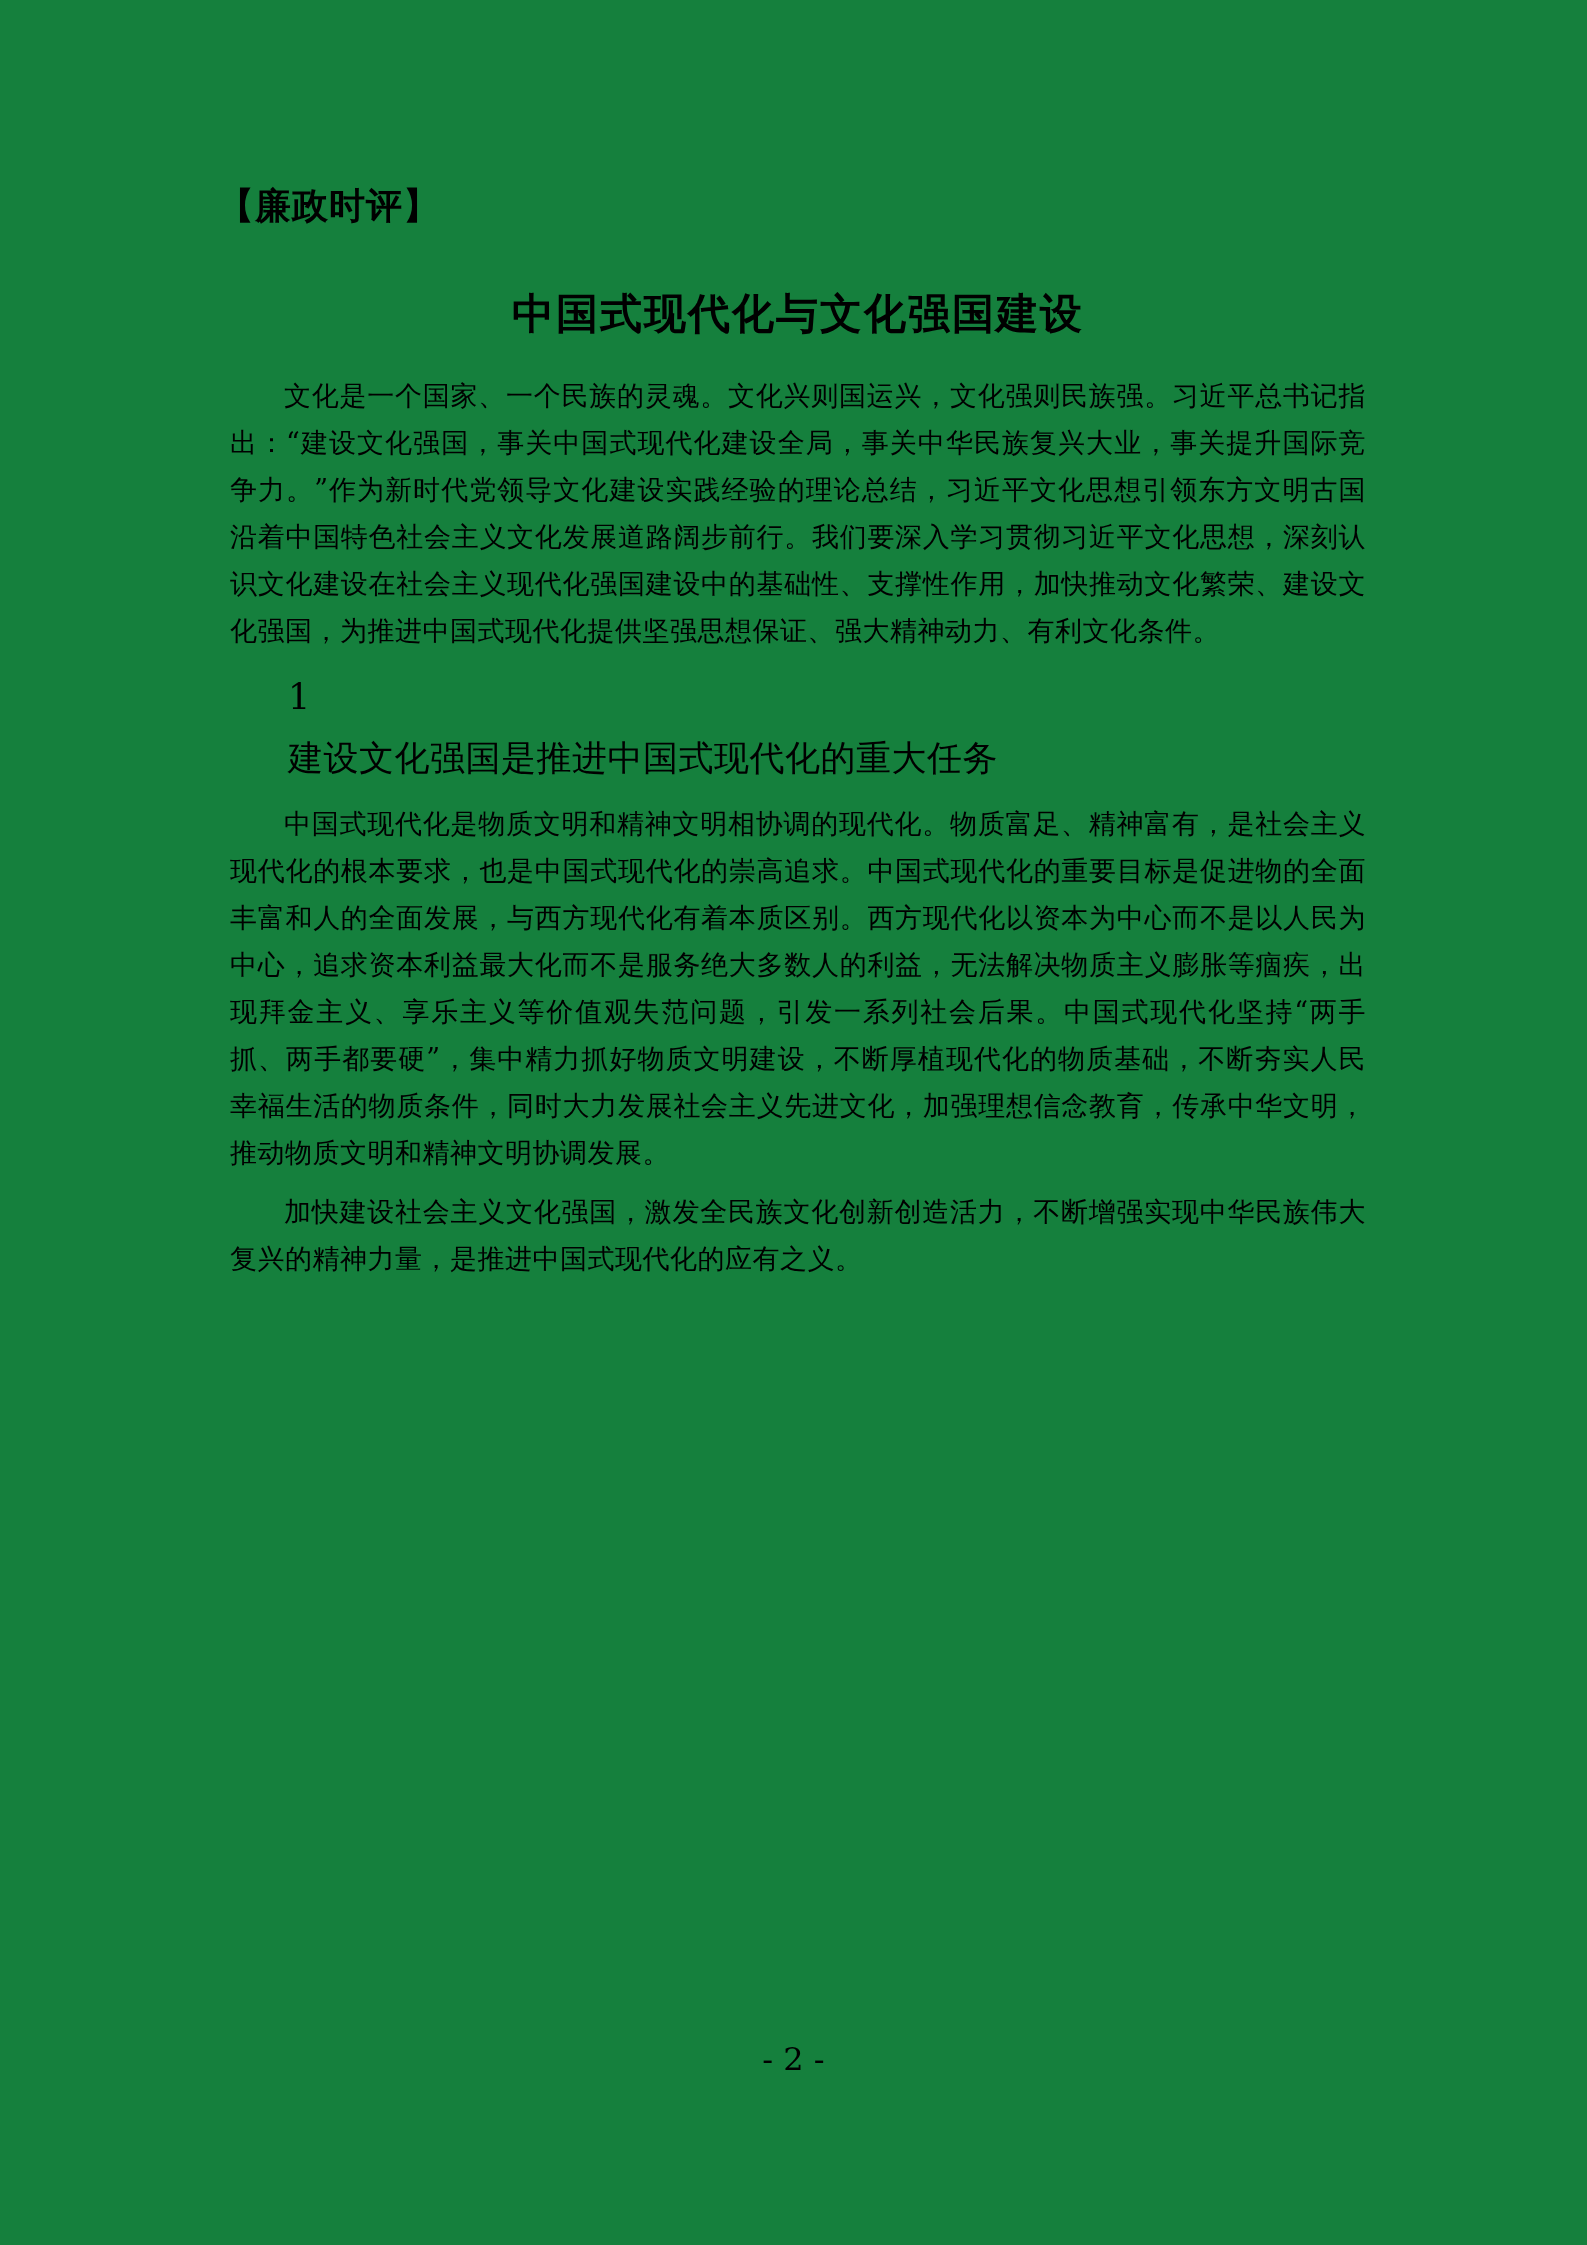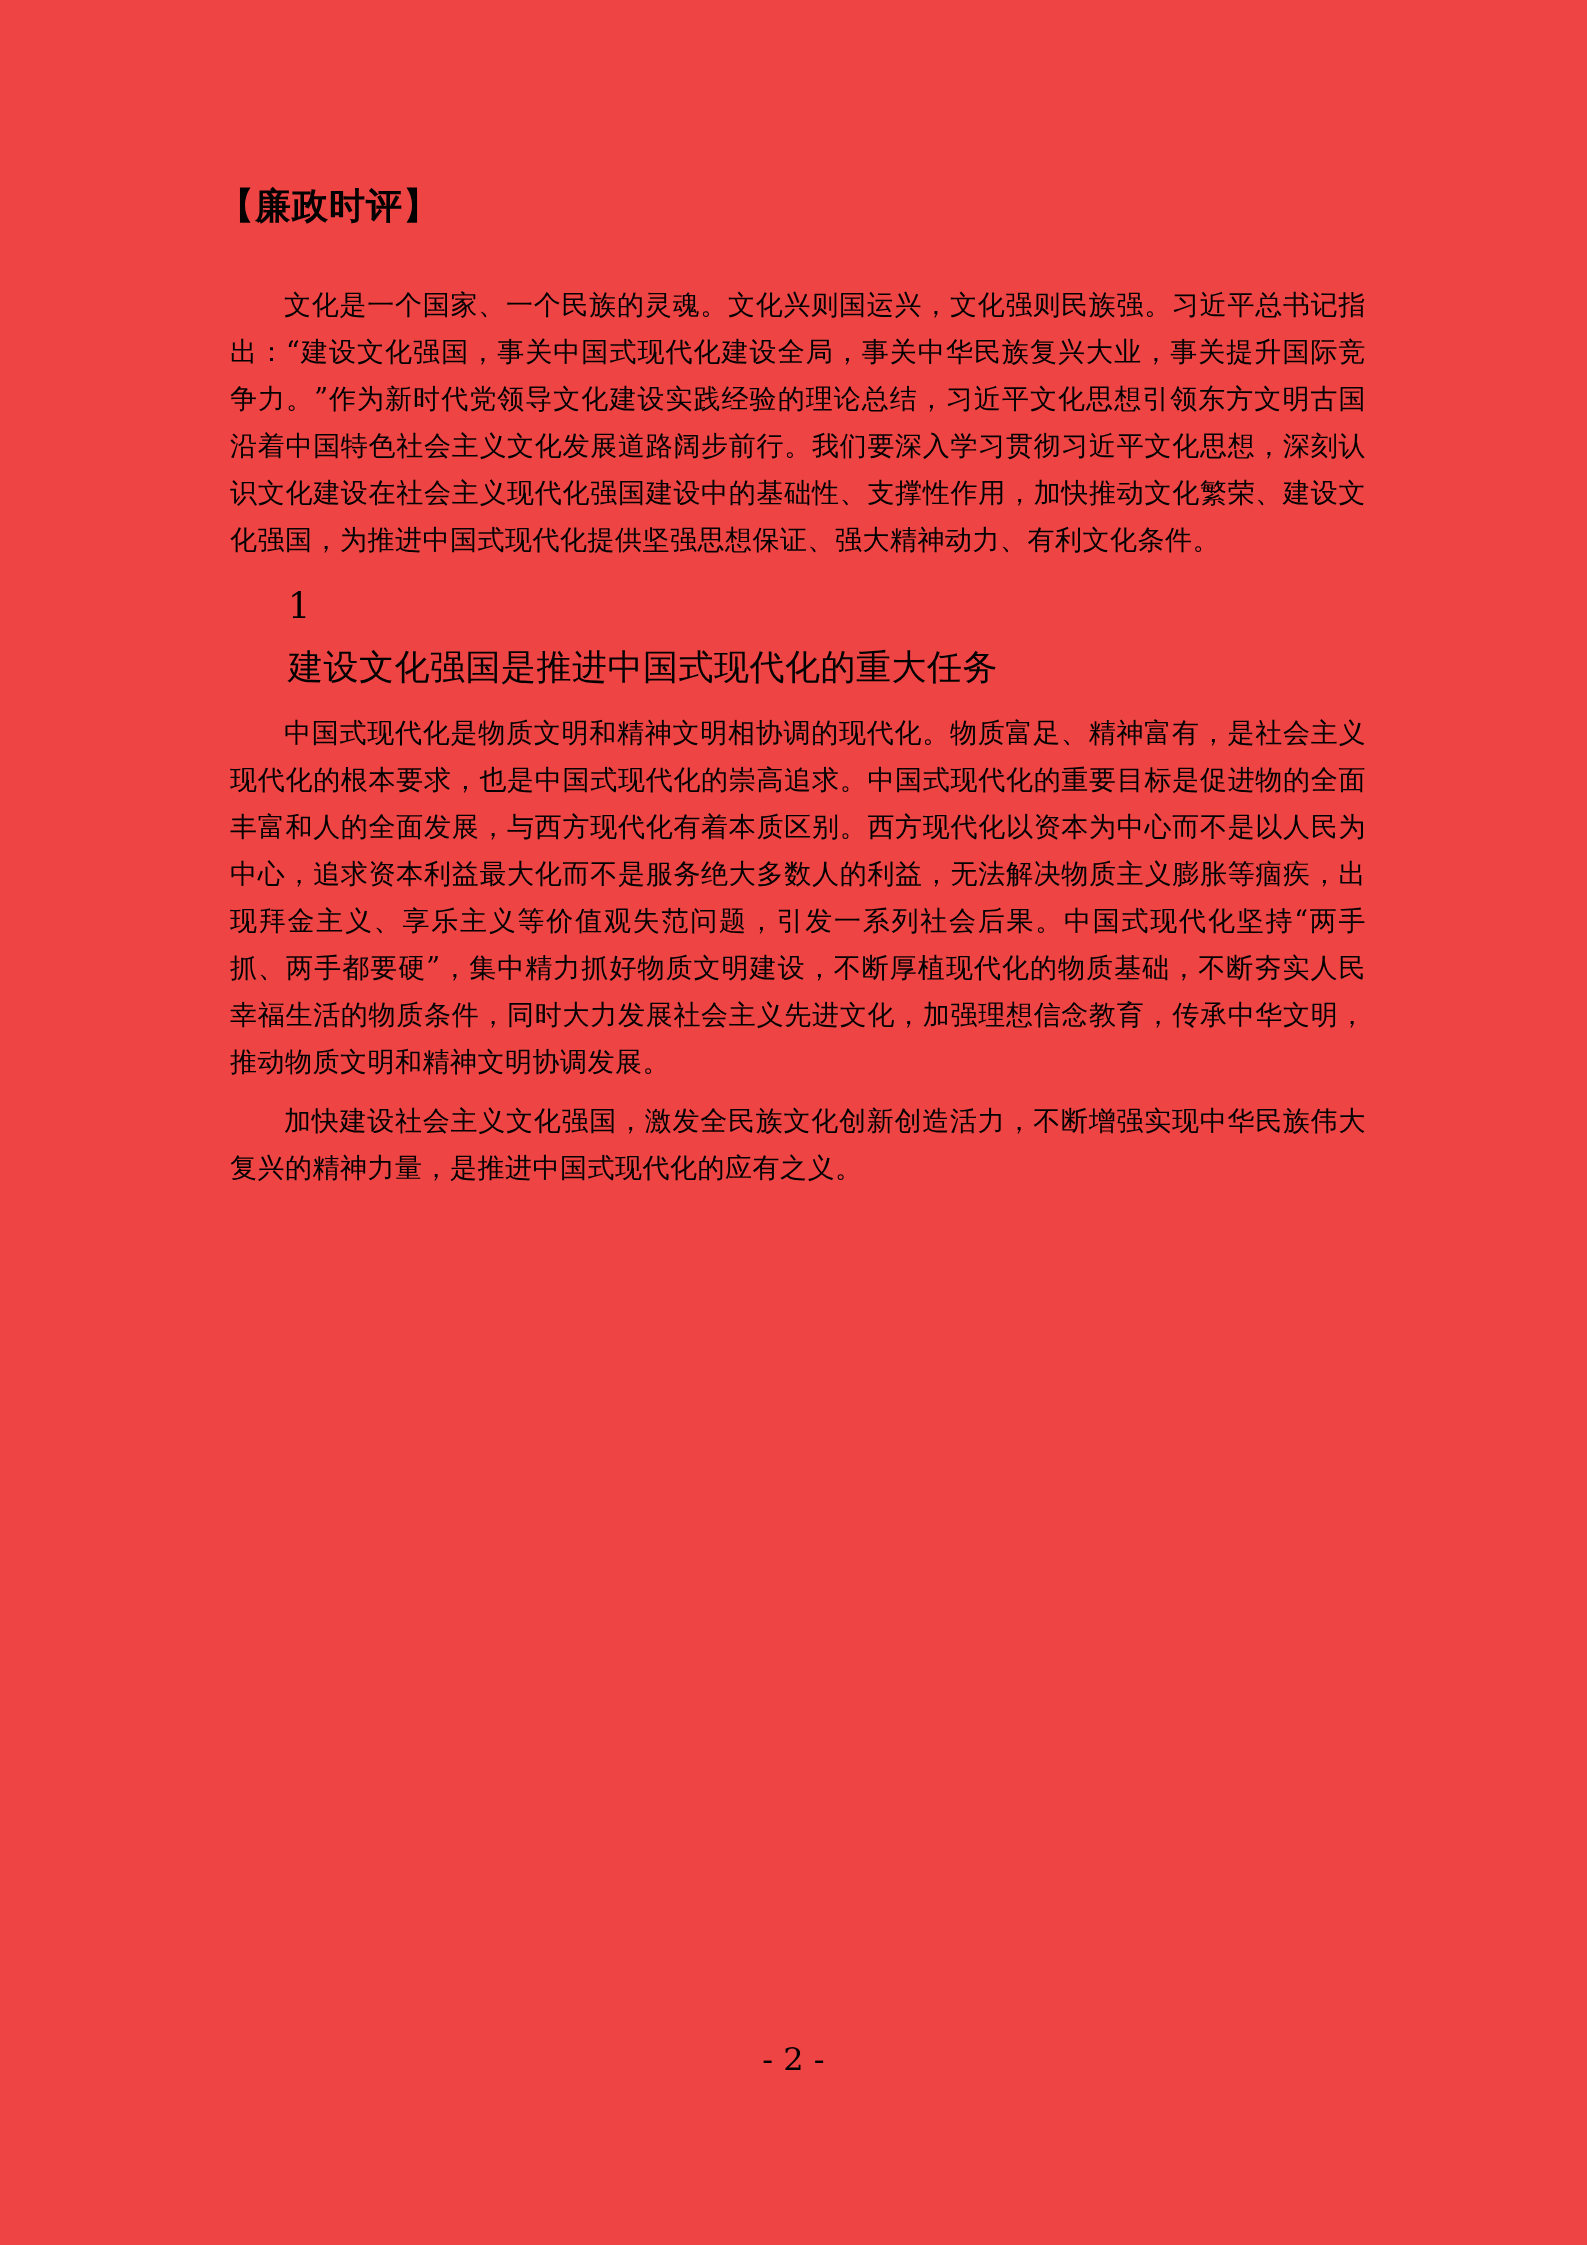--- a/index.html
+++ b/index.html
@@ -4,21 +4,21 @@
 <style>
   html, body {
     margin: 0;
     padding: 0;
     background: #ffffff;
   }
   .page {
     position: relative;
     width: 1587px;
     height: 2245px;
-    background: #ef4444;
+    background: #15803d;
     margin: 0 auto;
     box-sizing: border-box;
     font-family: "DejaVu Serif", "Liberation Serif", serif;
     color: #000000;
     overflow: hidden;
   }
   .content {
     position: absolute;
     left: 218px;
     top: 180px;
@@ -75,20 +75,21 @@
 </style>
 </head>
 <body>
 
 <div class="page">
 
   <div class="content">
 
     <div class="kicker">【廉政时评】</div>
 
+    <h1 class="doc-title">中国式现代化与文化强国建设</h1>
 
     <p class="body-text">文化是一个国家、一个民族的灵魂。文化兴则国运兴，文化强则民族强。习近平总书记指出：“建设文化强国，事关中国式现代化建设全局，事关中华民族复兴大业，事关提升国际竞争力。”作为新时代党领导文化建设实践经验的理论总结，习近平文化思想引领东方文明古国沿着中国特色社会主义文化发展道路阔步前行。我们要深入学习贯彻习近平文化思想，深刻认识文化建设在社会主义现代化强国建设中的基础性、支撑性作用，加快推动文化繁荣、建设文化强国，为推进中国式现代化提供坚强思想保证、强大精神动力、有利文化条件。</p>
 
     <div class="section-number">1</div>
 
     <div class="section-heading">建设文化强国是推进中国式现代化的重大任务</div>
 
     <p class="body-text">中国式现代化是物质文明和精神文明相协调的现代化。物质富足、精神富有，是社会主义现代化的根本要求，也是中国式现代化的崇高追求。中国式现代化的重要目标是促进物的全面丰富和人的全面发展，与西方现代化有着本质区别。西方现代化以资本为中心而不是以人民为中心，追求资本利益最大化而不是服务绝大多数人的利益，无法解决物质主义膨胀等痼疾，出现拜金主义、享乐主义等价值观失范问题，引发一系列社会后果。中国式现代化坚持“两手抓、两手都要硬”，集中精力抓好物质文明建设，不断厚植现代化的物质基础，不断夯实人民幸福生活的物质条件，同时大力发展社会主义先进文化，加强理想信念教育，传承中华文明，推动物质文明和精神文明协调发展。</p>
 
     <p class="body-text">加快建设社会主义文化强国，激发全民族文化创新创造活力，不断增强实现中华民族伟大复兴的精神力量，是推进中国式现代化的应有之义。</p>

